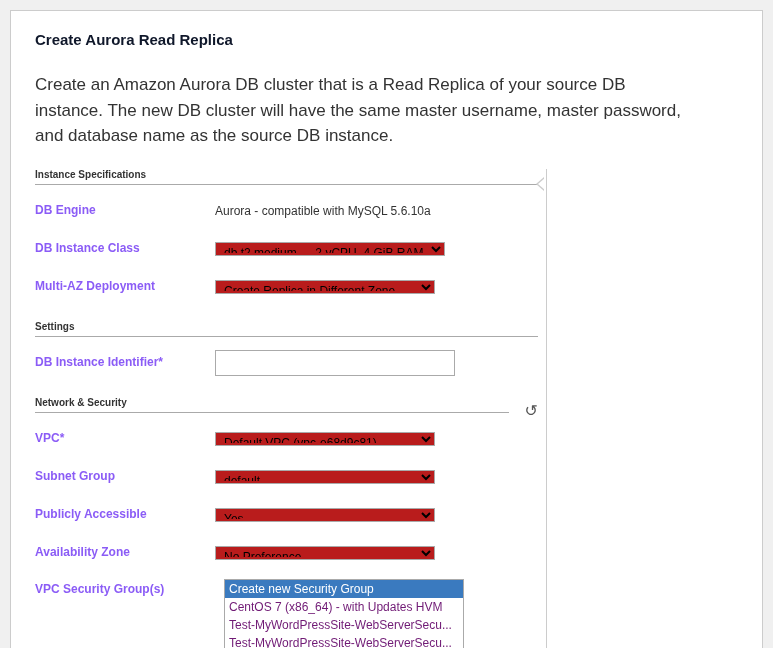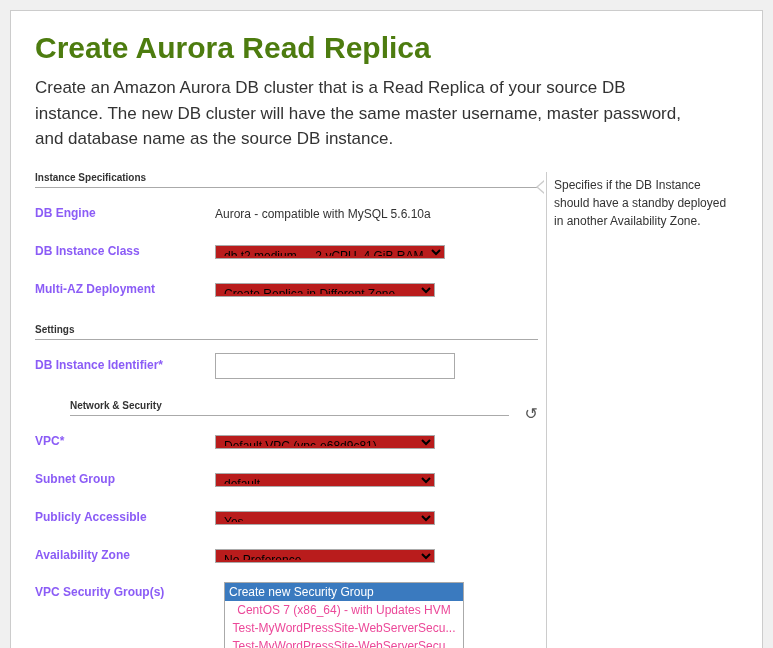--- a/index.html
+++ b/index.html
@@ -15,24 +15,24 @@
     }
     .page-container {
       background: #fff;
       border: 1px solid #ccc;
       width: 753px;
       min-height: 628px;
       padding: 20px 24px 20px 24px;
       position: relative;
     }
     .page-title {
-      font-size: 30px;
+      font-size: 15px;
       font-weight: bold;
-      color: #4d7c0f;
-      margin-bottom: 10px;
+      color: #0f172a;
+      margin-bottom: 24px;
     }
     .page-description {
       font-size: 17px;
       color: #333;
       line-height: 1.5;
       margin-bottom: 20px;
       max-width: 650px;
     }
     .section-title {
       font-size: 10px;
@@ -121,34 +121,32 @@
       white-space: nowrap;
       overflow: hidden;
       text-overflow: ellipsis;
     }
     .listbox-item.selected {
       background: #3a7abf;
       color: #fff;
     }
     .listbox-item:not(.selected) {
       background: #fff;
-      color: #ec4899;
-      text-align: center;
+      color: #701a75;
     }
     .refresh-icon {
       font-size: 16px;
       cursor: pointer;
       color: #555;
       margin-left: 8px;
     }
     .section-header-row {
       display: flex;
       align-items: center;
       gap: 8px;
-      margin-left: 35px;
     }
     .help-arrow {
       position: absolute;
       left: -2px;
       top: 8px;
       width: 0;
       height: 0;
       border-top: 7px solid transparent;
       border-bottom: 7px solid transparent;
       border-right: 8px solid #ccc;
@@ -249,16 +247,15 @@
             <div class="listbox-item">Test-MyWordPressSite-WebServerSecu...</div>
             <div class="listbox-item">Test-MyWordPressSite-WebServerSecu...</div>
           </div>
         </div>
 
       </div>
     </div>
 
     <div class="help-panel">
       <div class="help-arrow"></div>
-      <p>Specifies if the DB Instance should have a standby deployed in another Availability Zone.</p>
     </div>
   </div>
 </div>
 
 </body></html>

